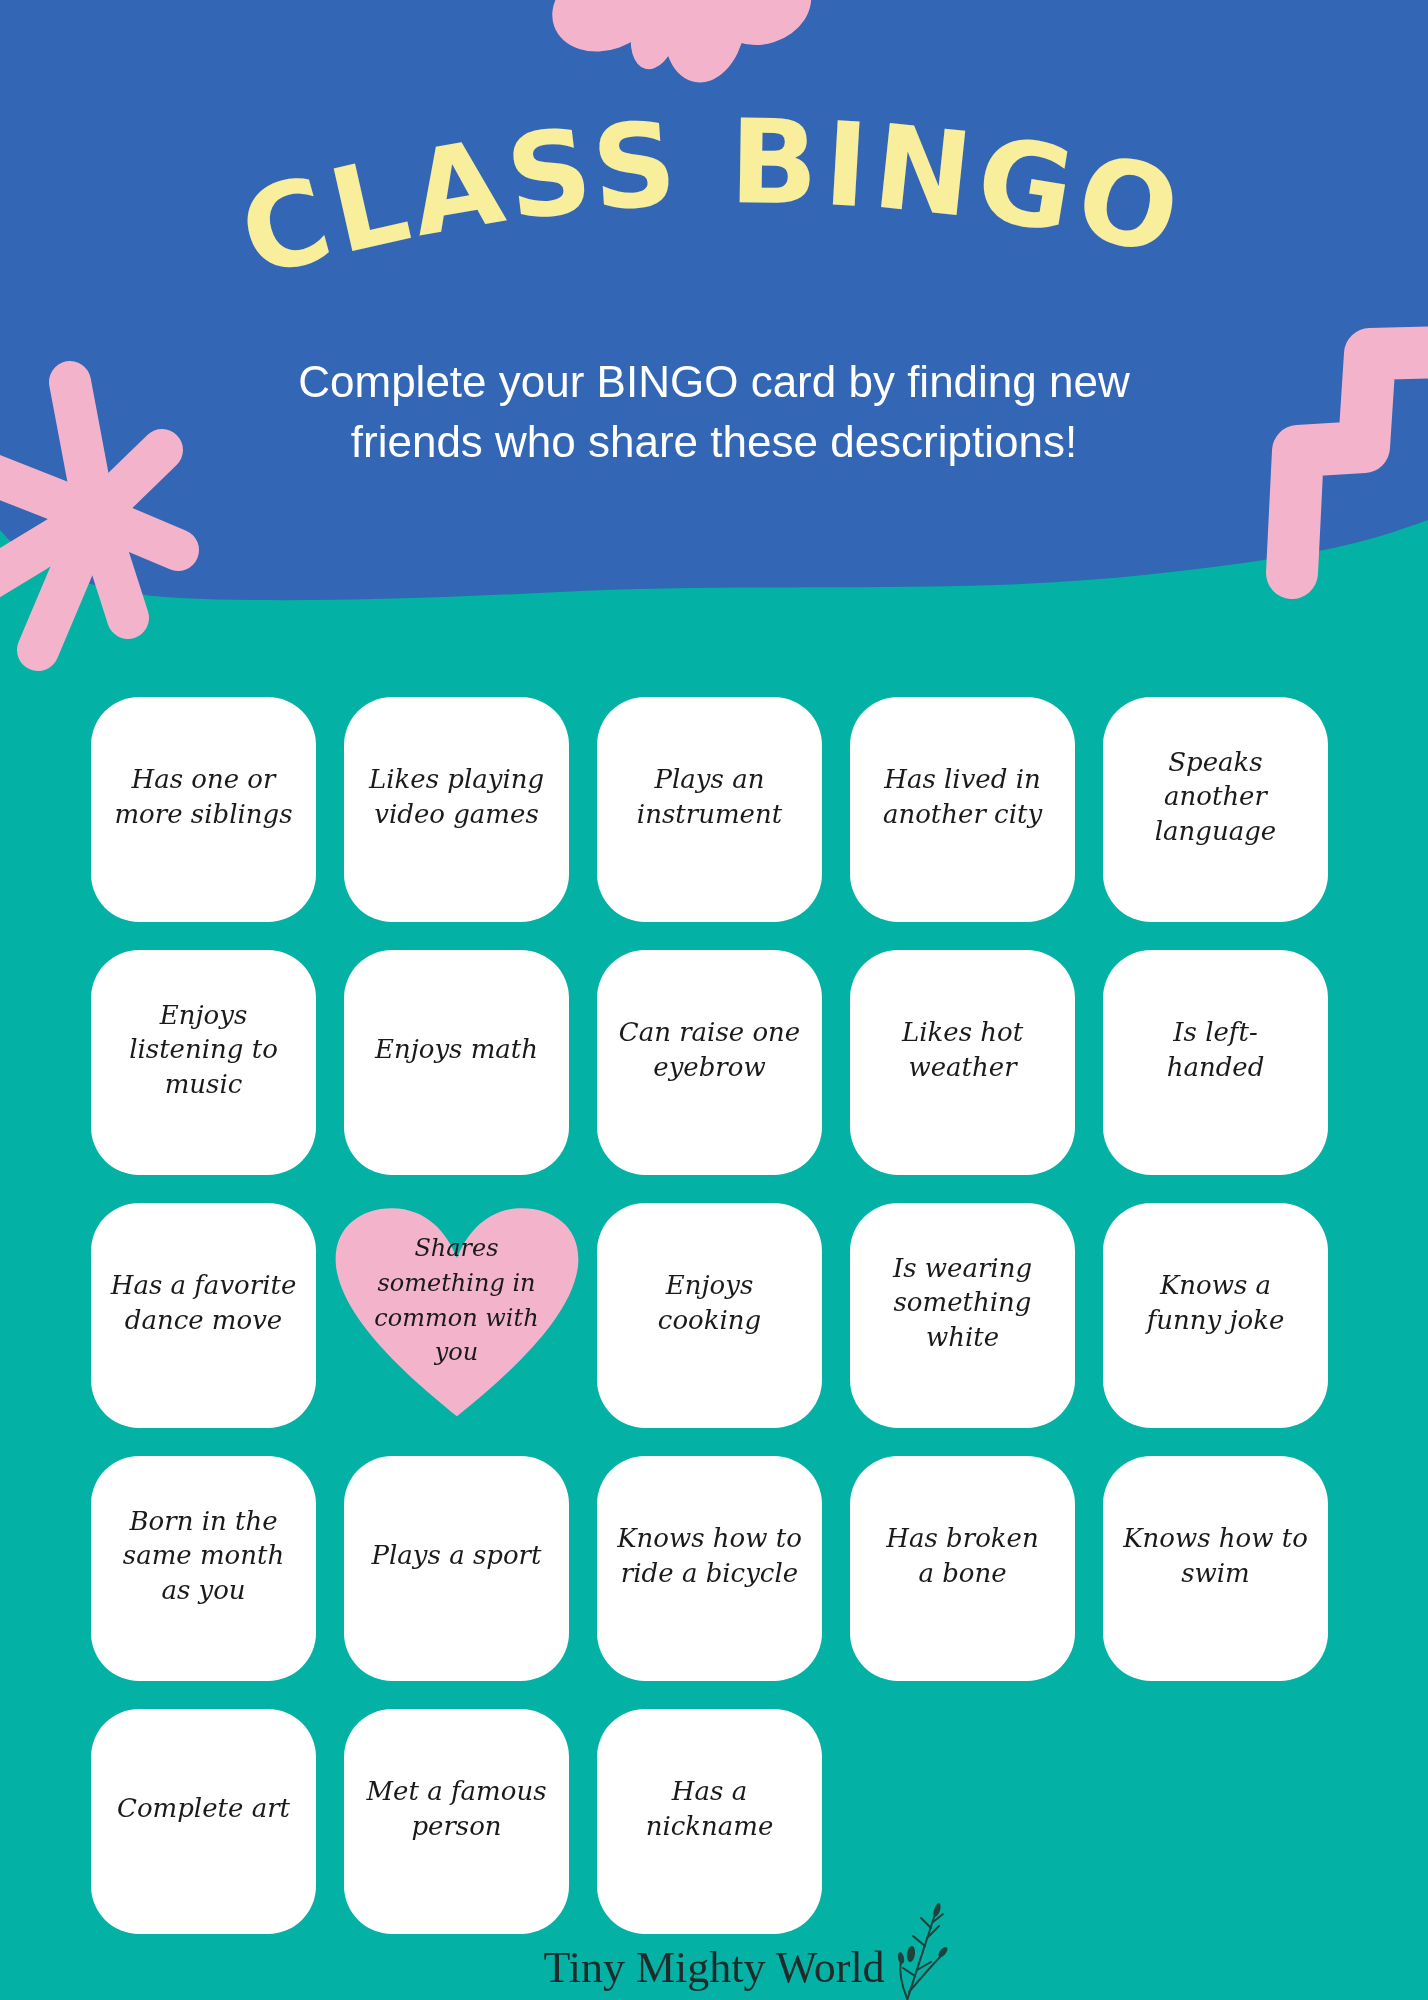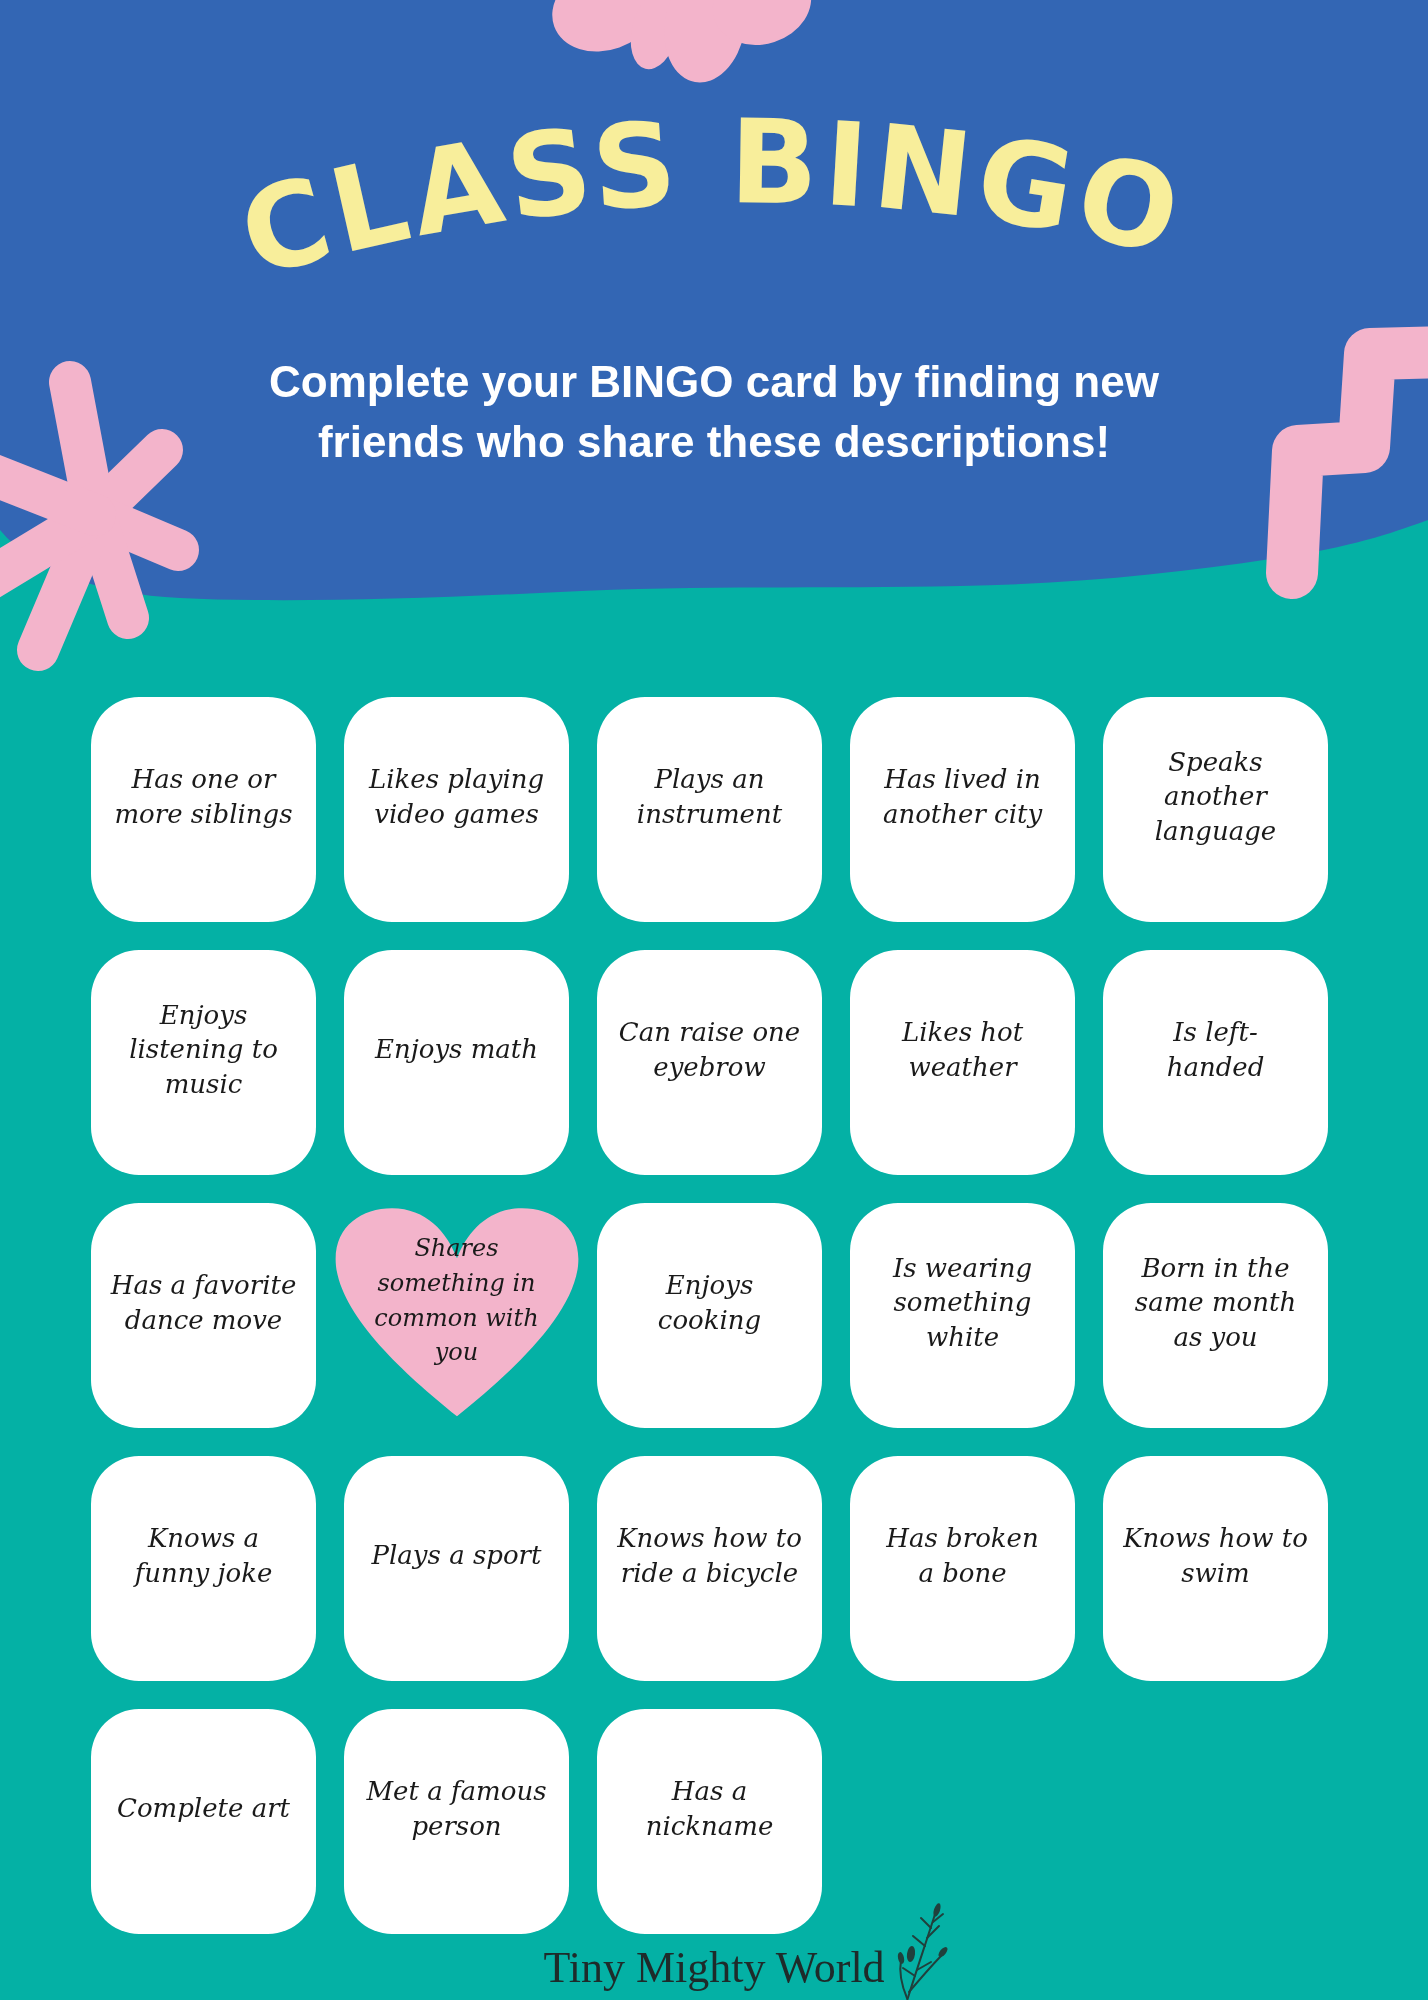--- a/index.html
+++ b/index.html
@@ -17,21 +17,21 @@
   .title-text{
     font-family:"DejaVu Sans", sans-serif;
     font-weight:700;
     letter-spacing:5px;
   }
   .subtitle{
     position:absolute;left:0;top:352px;width:1428px;z-index:3;
     text-align:center;
     color:#FFFFFF;
     font-family:"Liberation Sans", sans-serif;
-    font-weight:700;
+    font-weight:400;
     font-size:44px;
     line-height:1.36;
     white-space:pre-line;
   }
   
   .grid{
     position:absolute;left:91px;top:697px;z-index:4;
     display:grid;
     grid-template-columns:repeat(5,225px);
     grid-auto-rows:225px;
@@ -188,27 +188,27 @@
       <div class="cell">
         <span class="cell-text">Enjoys
 cooking</span>
       </div>
       <div class="cell">
         <span class="cell-text">Is wearing
 something
 white</span>
       </div>
       <div class="cell">
+        <span class="cell-text">Knows a
+funny joke</span>
+      </div>
+      <div class="cell">
         <span class="cell-text">Born in the
 same month
 as you</span>
-      </div>
-      <div class="cell">
-        <span class="cell-text">Knows a
-funny joke</span>
       </div>
       <div class="cell">
         <span class="cell-text">Plays a sport</span>
       </div>
       <div class="cell">
         <span class="cell-text">Knows how to
 ride a bicycle</span>
       </div>
       <div class="cell">
         <span class="cell-text">Has broken

